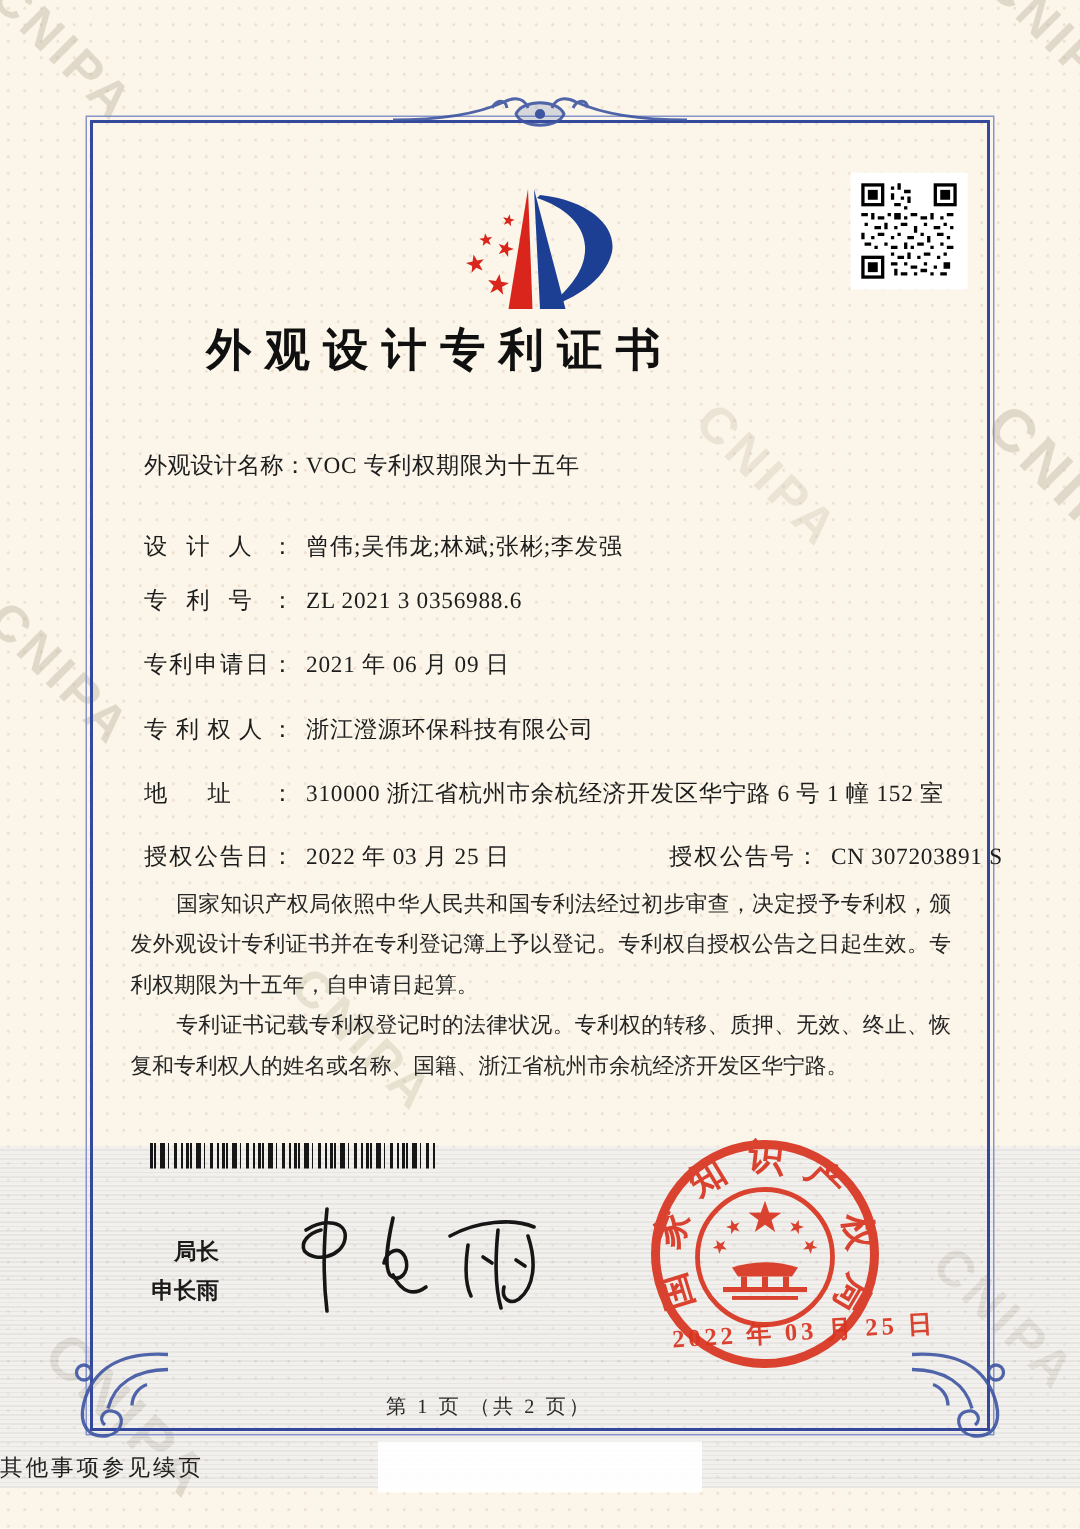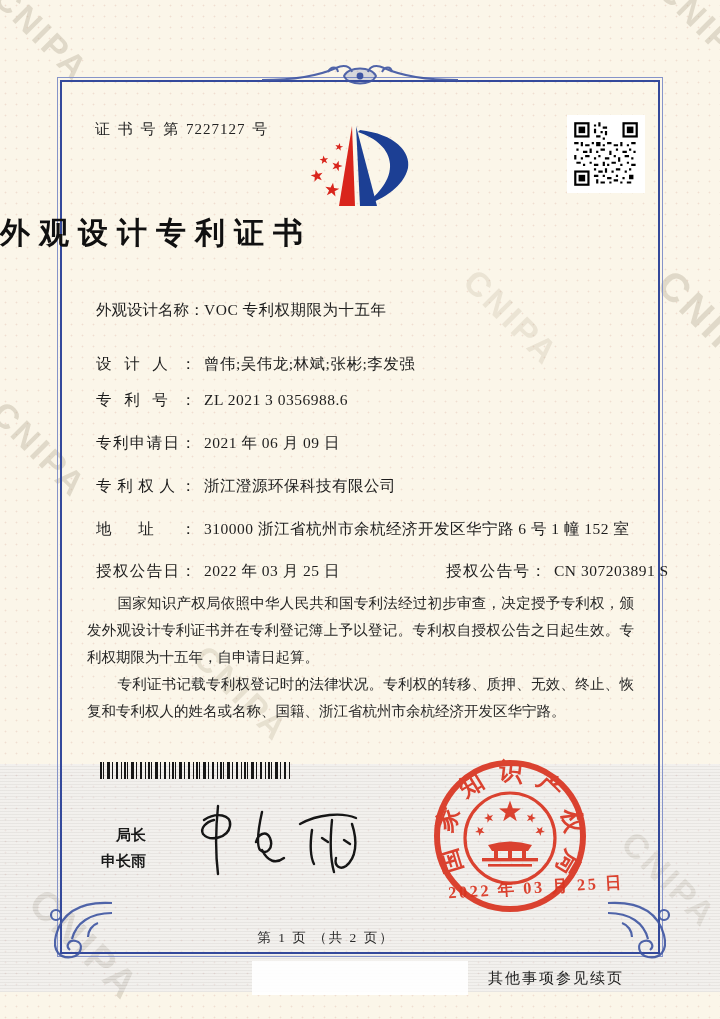--- a/index.html
+++ b/index.html
@@ -15,41 +15,41 @@
   .band{
     left:0;top:764px;width:720px;height:228px;
     background:repeating-linear-gradient(0deg, rgba(142,152,192,.18) 0 1px, rgba(228,231,244,.38) 1px 3px);
   }
   
   .frame-outer{left:57px;top:77px;width:604px;height:878px;border:1px solid #8694c9;}
   .frame-inner{position:absolute;left:2px;top:2px;right:2px;bottom:2px;border:2.5px solid #34499b;}
   
   .cert-no{left:95px;top:120px;font-size:15px;color:#222;letter-spacing:1px;word-spacing:2px;}
   .qr-wrap{left:572px;top:120px;width:68px;height:68px;background:#fff;padding:0;box-shadow:0 0 0 5px #fff;}
-  .title{left:0;top:213px;width:587px;text-align:left;font-size:30px;font-weight:bold;color:#101010;letter-spacing:9px;}
+  .title{left:0;top:213px;width:587px;text-align:center;font-size:30px;font-weight:bold;color:#101010;letter-spacing:9px;}
   
   .field{left:96px;font-size:15.5px;color:#1d1d1d;white-space:nowrap;}
   .flabel{display:inline-block;width:100px;text-align:justify;text-align-last:justify;}
   .fvalue{margin-left:8px;letter-spacing:.5px;}
   .f1{top:300px}.f2{top:354px}.f3{top:390px}.f4{top:433px}.f5{top:476px}.f6{top:519px}.f7{top:561px}
   .field2{left:350px;top:0;position:absolute;}
   
   .paras{left:87px;top:590px;width:547px;font-size:14.5px;line-height:27px;color:#262626;text-align:justify;}
   .paras p{margin:0;text-indent:2.1em;}
   
   .barcode{left:100px;top:762px;width:192px;height:17px;
     background:repeating-linear-gradient(90deg,#161616 0 2px,transparent 2px 3px,#161616 3px 4px,transparent 4px 7px,#161616 7px 10px,transparent 10px 12px,#161616 12px 13px,transparent 13px 16px,#161616 16px 18px,transparent 18px 21px,#161616 21px 22px,transparent 22px 24px);}
   
   .signer{left:101px;top:822px;font-family:"Liberation Sans","DejaVu Sans",sans-serif;font-weight:bold;font-size:15px;color:#1b1b1b;line-height:26px;text-align:right;}
   
   .seal-date{left:448px;top:877px;font-size:16.5px;color:#d93420;letter-spacing:2.5px;transform:rotate(-3.5deg);white-space:nowrap;font-weight:bold;opacity:.92;}
   
   .page-no{left:0;top:929px;width:652px;text-align:center;font-size:13.5px;color:#2a2a2a;letter-spacing:2px;}
   .note-patch{left:252px;top:961px;width:216px;height:34px;background:rgba(255,255,255,.92);}
-  .footer-note{left:0;top:969px;width:624px;text-align:right;font-size:15px;color:#222;letter-spacing:2px;}
+  .footer-note{left:0;top:969px;width:624px;text-align:left;font-size:15px;color:#222;letter-spacing:2px;}
   
   .wm{position:absolute;font-family:"Liberation Sans","DejaVu Sans",sans-serif;font-weight:bold;font-size:34px;color:rgba(186,175,152,.40);transform:rotate(45deg);letter-spacing:3px;pointer-events:none;}
   .wm1{left:-18px;top:14px}.wm2{left:646px;top:6px}.wm3{left:-20px;top:430px}
   .wm4{left:644px;top:303px;font-size:40px}.wm5{left:452px;top:298px;color:rgba(186,175,152,.25)}
   .wm6{left:182px;top:674px;color:rgba(186,175,152,.30)}.wm7{left:16px;top:922px;font-size:40px}
   .wm8{left:610px;top:860px;color:rgba(186,175,152,.35)}
   svg{display:block;}
 </style>
 </head>
 <body>
@@ -92,21 +92,20 @@
   </svg>
   <svg class="abs" style="left:606px;top:893px;transform:scaleX(-1)" width="76" height="72" viewBox="0 0 76 72">
     <g stroke="#3e55a2" stroke-width="2.2" fill="none" opacity=".9">
       <path d="M74,10 C42,8 24,20 18,42 C14,58 22,66 34,64 C44,62 46,50 38,48 C31,46 27,53 32,57"></path>
       <path d="M74,20 C52,20 38,30 34,46"></path>
       <circle cx="18" cy="22" r="5"></circle>
       <path d="M60,30 c-6,2 -10,8 -10,14"></path>
     </g>
   </svg>
 
-  <div class="abs cert-no">证 书 号 第 7227127 号</div>
 
   <div class="abs qr-wrap">
     <svg width="68" height="68" viewBox="-1 -1 31 31">
       <rect x="-1" y="-1" width="31" height="31" fill="#fff"></rect>
       <g fill="#000">
         <rect x="0" y="0" width="7" height="7"></rect>
           <rect x="22" y="0" width="7" height="7"></rect>
           <rect x="0" y="22" width="7" height="7"></rect>
       </g>
       <g fill="#fff">

